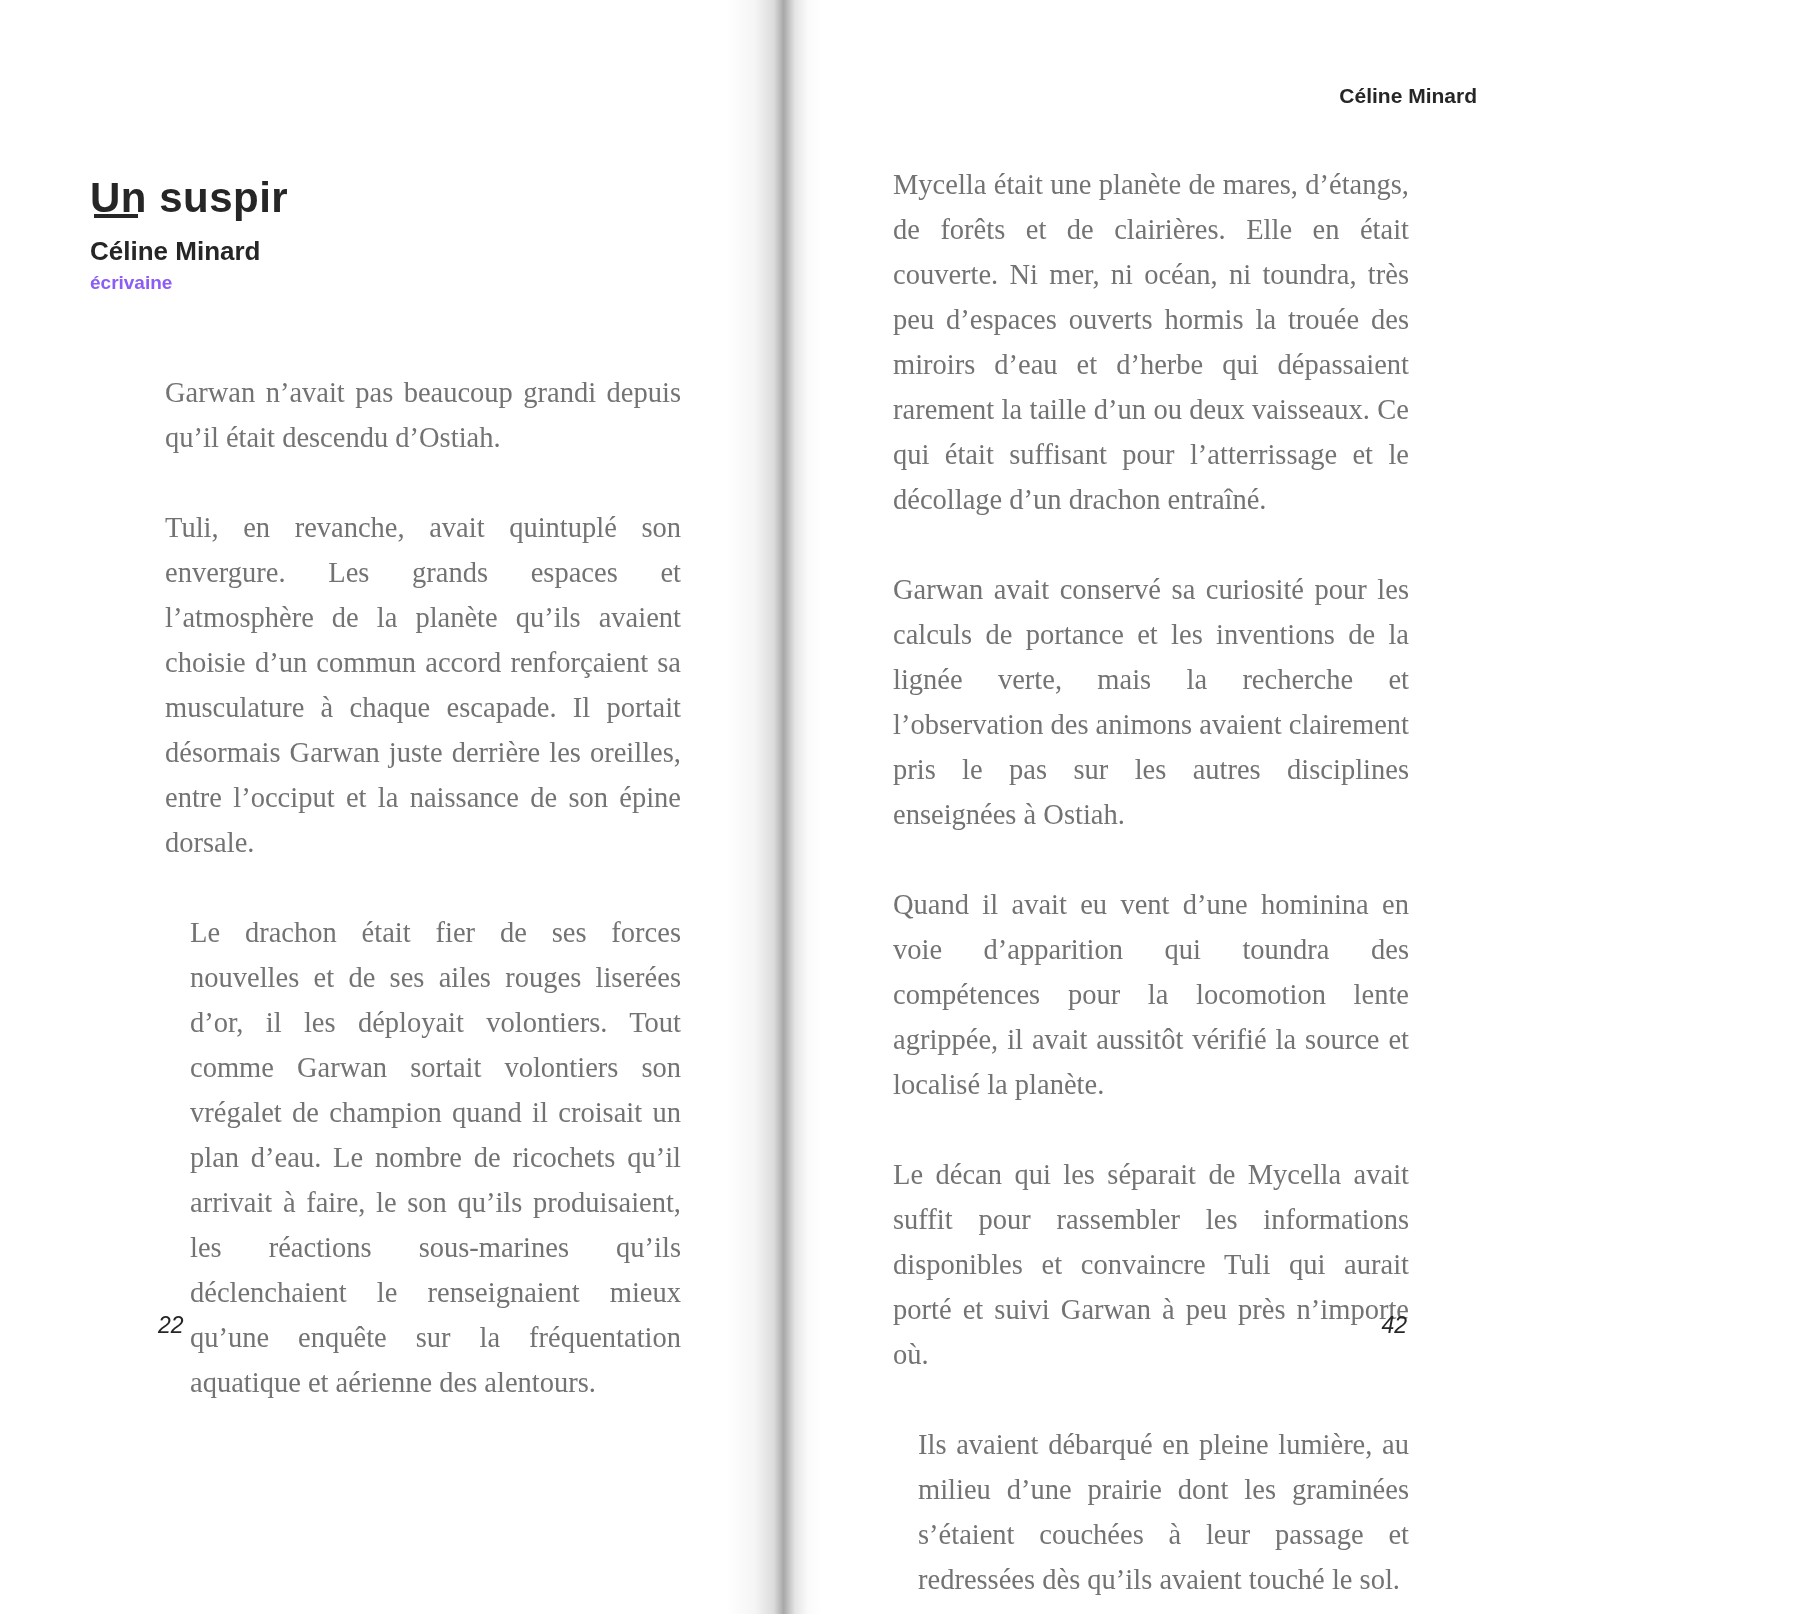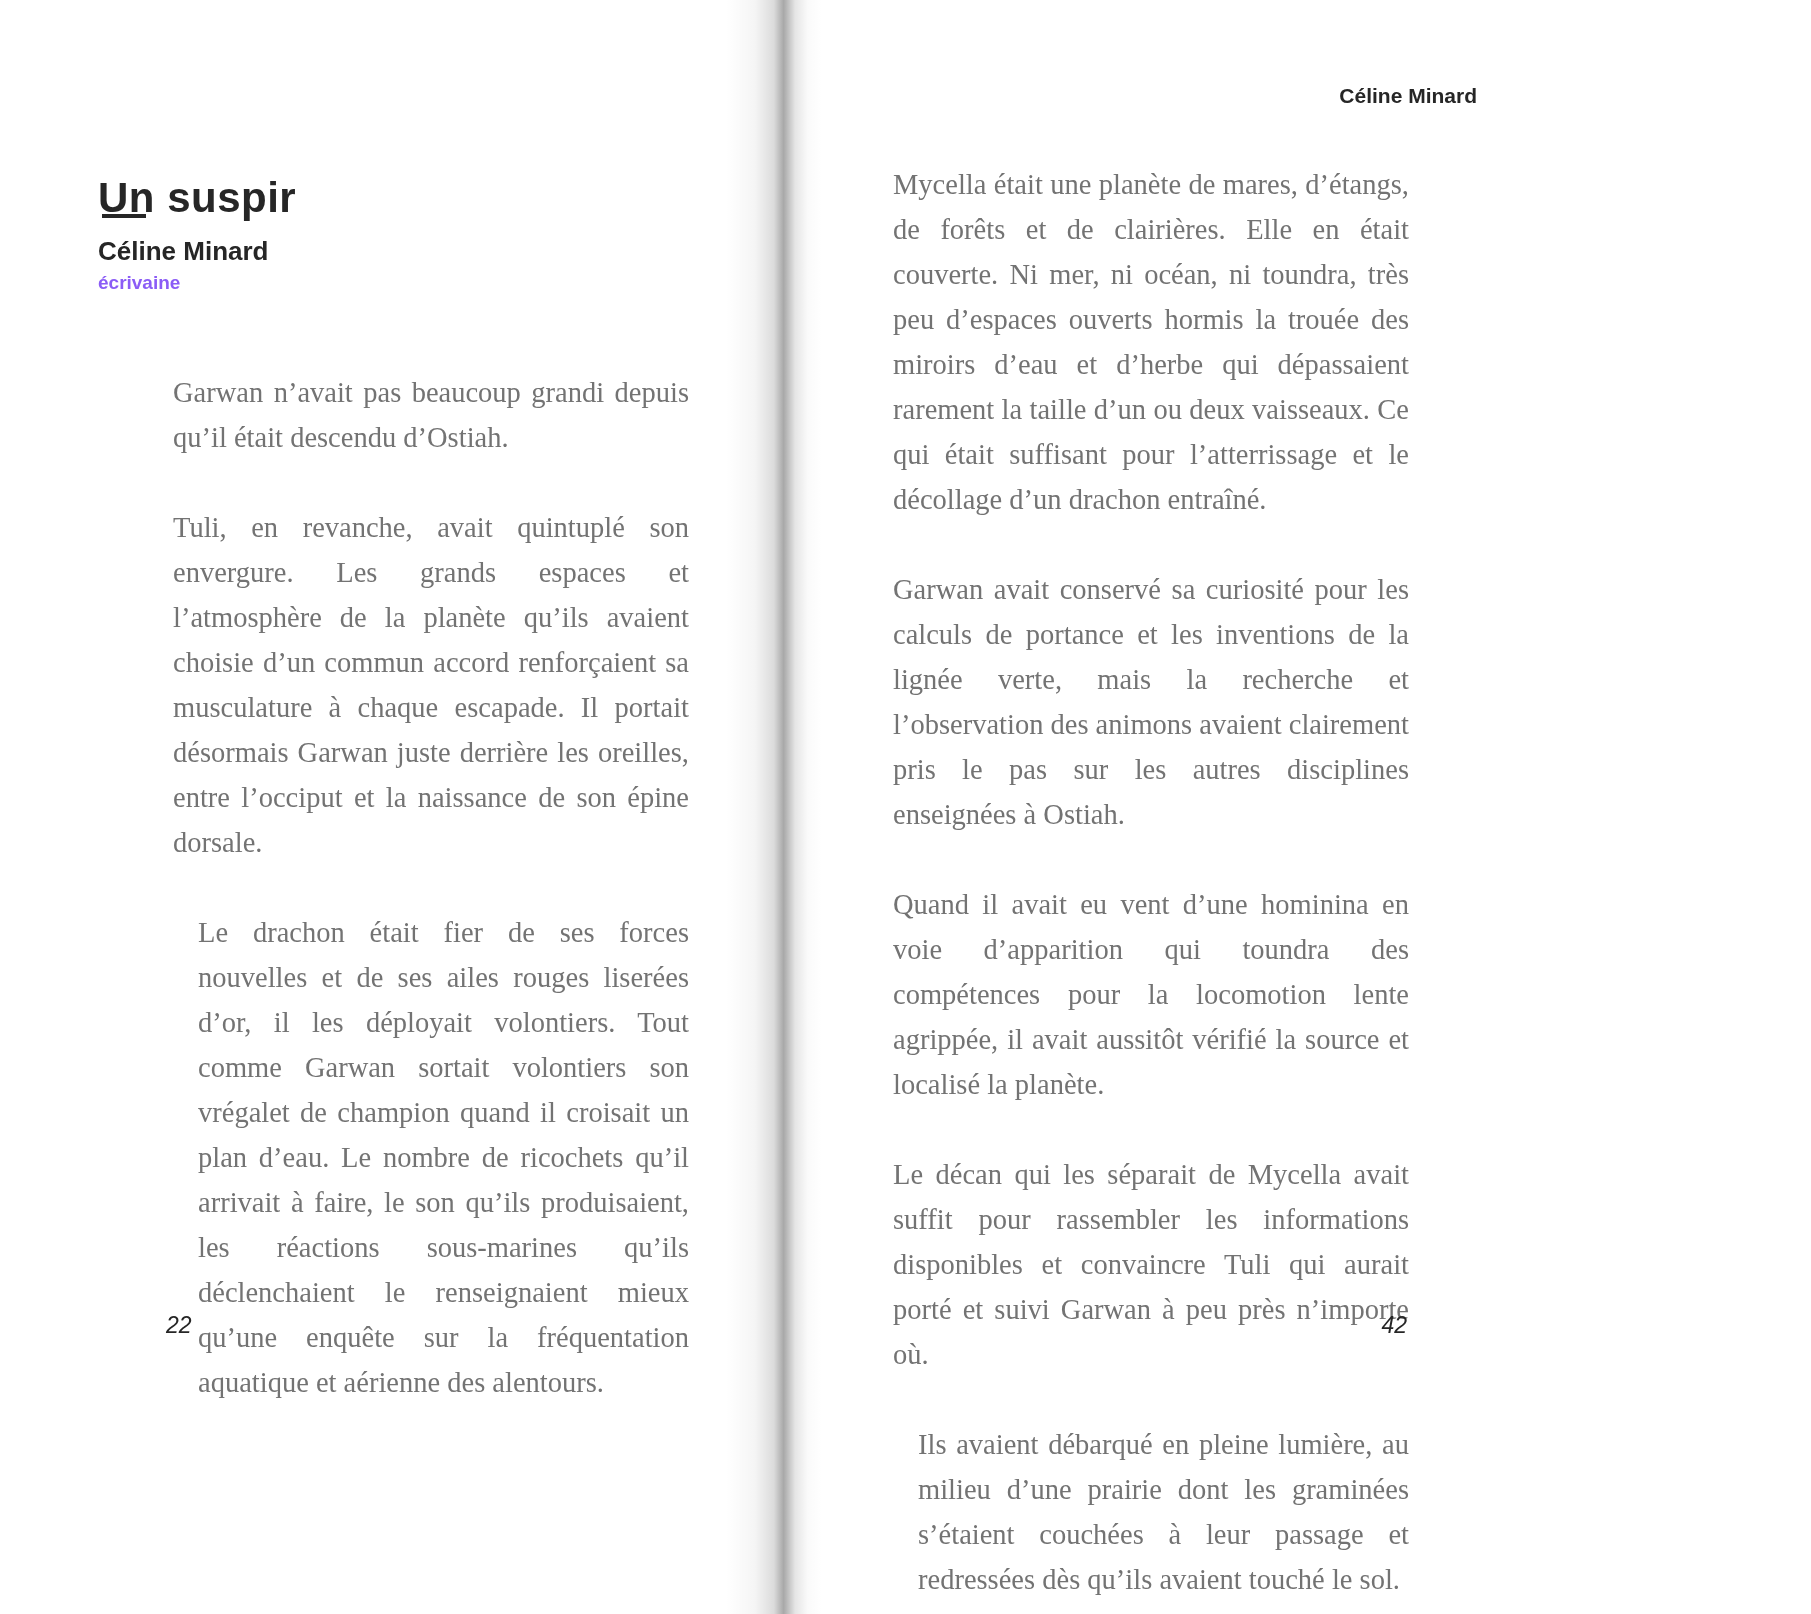--- a/index.html
+++ b/index.html
@@ -33,21 +33,21 @@
       rgba(0,0,0,0.10) 72%,
       rgba(0,0,0,0.02) 85%,
       rgba(0,0,0,0.00) 100%
     );
     pointer-events: none;
   }
 
   
   .page-left {
     position: absolute;
-    left: 8px; top: 0;
+    left: 0; top: 0;
     width: 760px; height: 1516px; padding-left: 8px;
   }
   .page-title {
     position: absolute;
     left: 90px;
     top: 146px;
     font-family: "Liberation Sans", sans-serif;
     font-weight: 700;
     font-size: 42px;
     letter-spacing: 0.5px;

